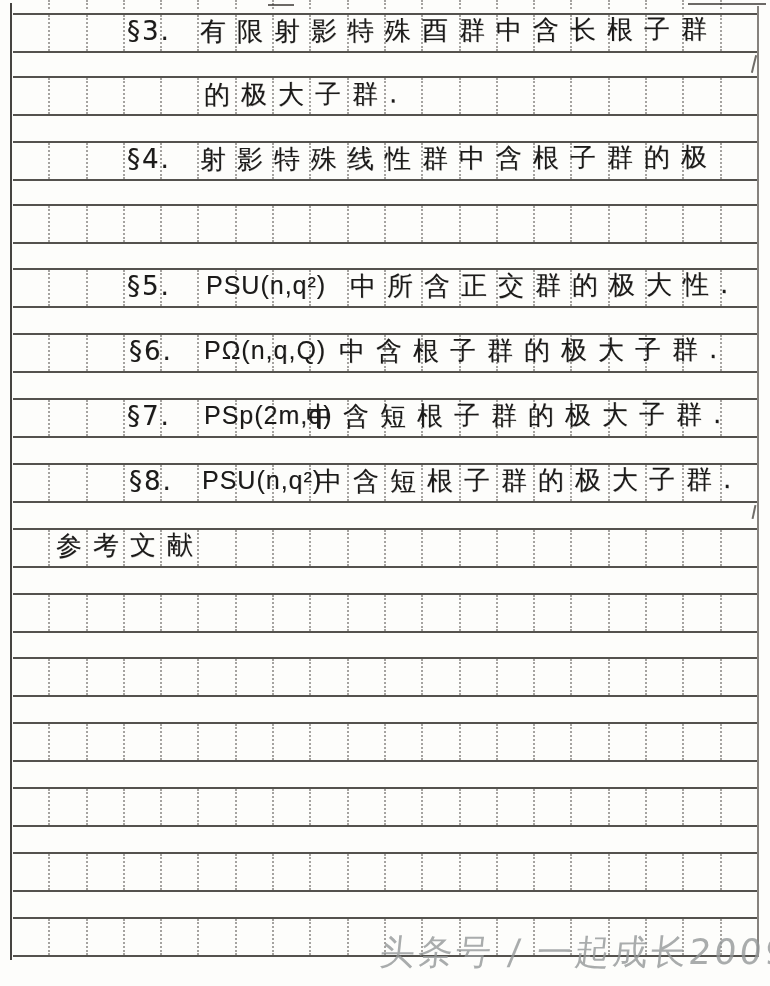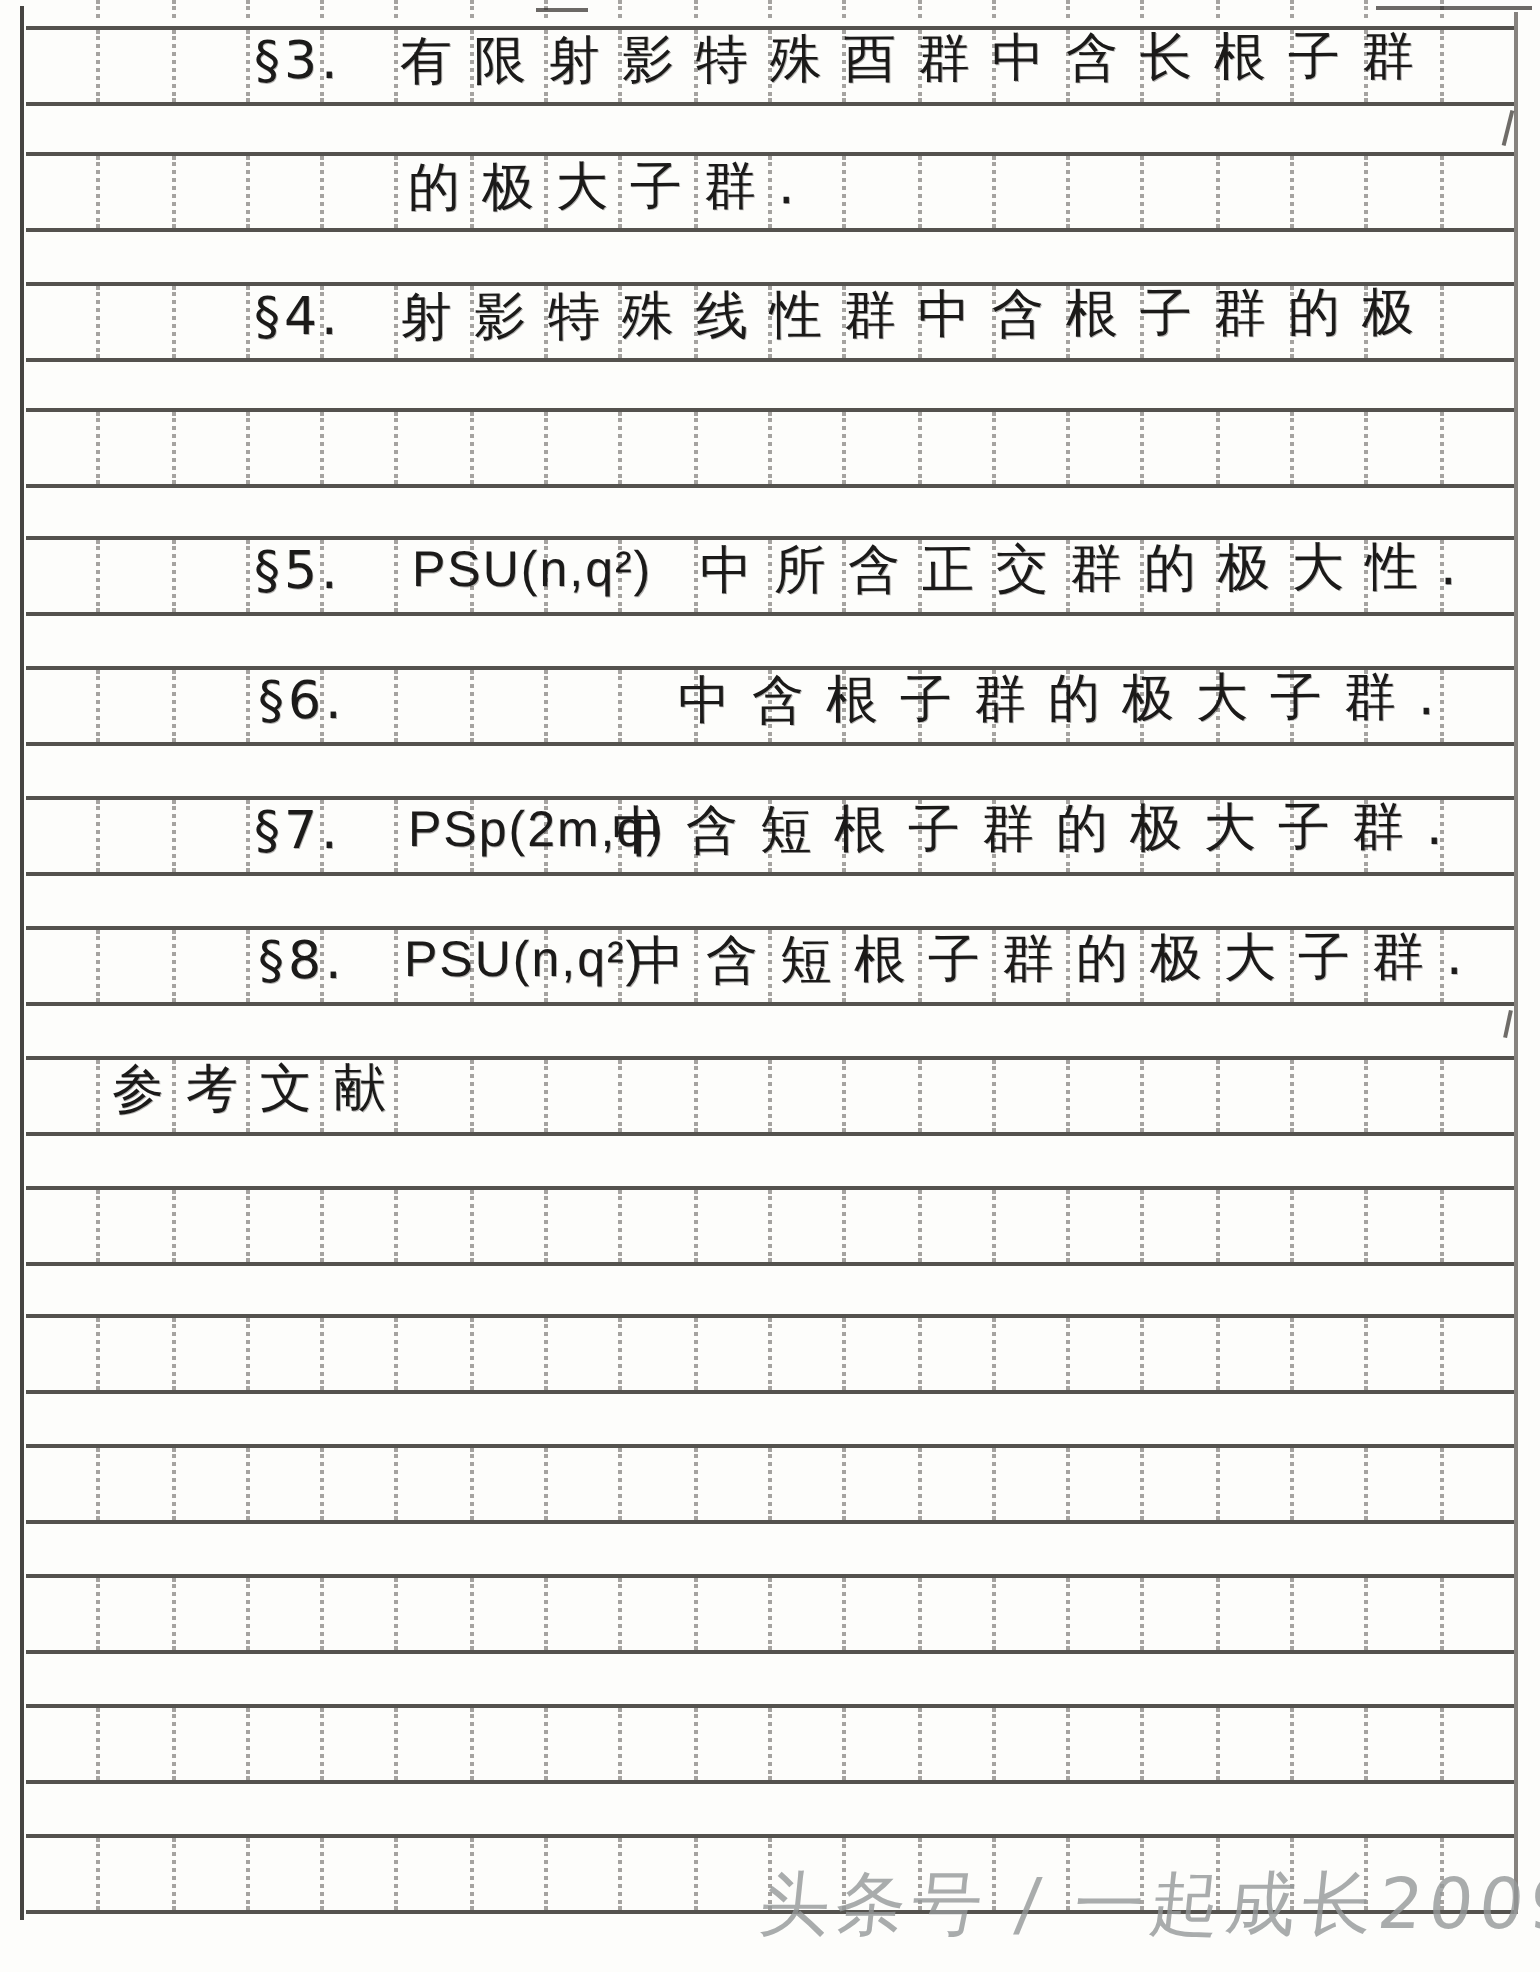--- a/index.html
+++ b/index.html
@@ -414,20 +414,21 @@
   <div class="hw cjk" style="left:204px;top:75px;">的极大子群.</div>
 
   <div class="hw marker" style="left:127px;top:140px;">§4.</div>
   <div class="hw cjk" style="left:200px;top:139px;">射影特殊线性群中含根子群的极</div>
 
   <div class="hw marker" style="left:127px;top:267px;">§5.</div>
   <div class="hw formula" style="left:206px;top:266px;">PSU(n,q²)</div>
   <div class="hw cjk" style="left:350px;top:266px;">中所含正交群的极大性.</div>
 
   <div class="hw marker" style="left:129px;top:332px;">§6.</div>
+  <div class="hw formula" style="left:204px;top:331px;">PΩ(n,q,Q)</div>
   <div class="hw cjk" style="left:339px;top:331px;">中含根子群的极大子群.</div>
 
   <div class="hw marker" style="left:127px;top:397px;">§7.</div>
   <div class="hw formula" style="left:204px;top:396px;">PSp(2m,q)</div>
   <div class="hw cjk" style="left:306px;top:396px;">中含短根子群的极大子群.</div>
 
   <div class="hw marker" style="left:129px;top:462px;">§8.</div>
   <div class="hw formula" style="left:202px;top:461px;">PSU(n,q²)</div>
   <div class="hw cjk" style="left:316px;top:461px;">中含短根子群的极大子群.</div>
 

